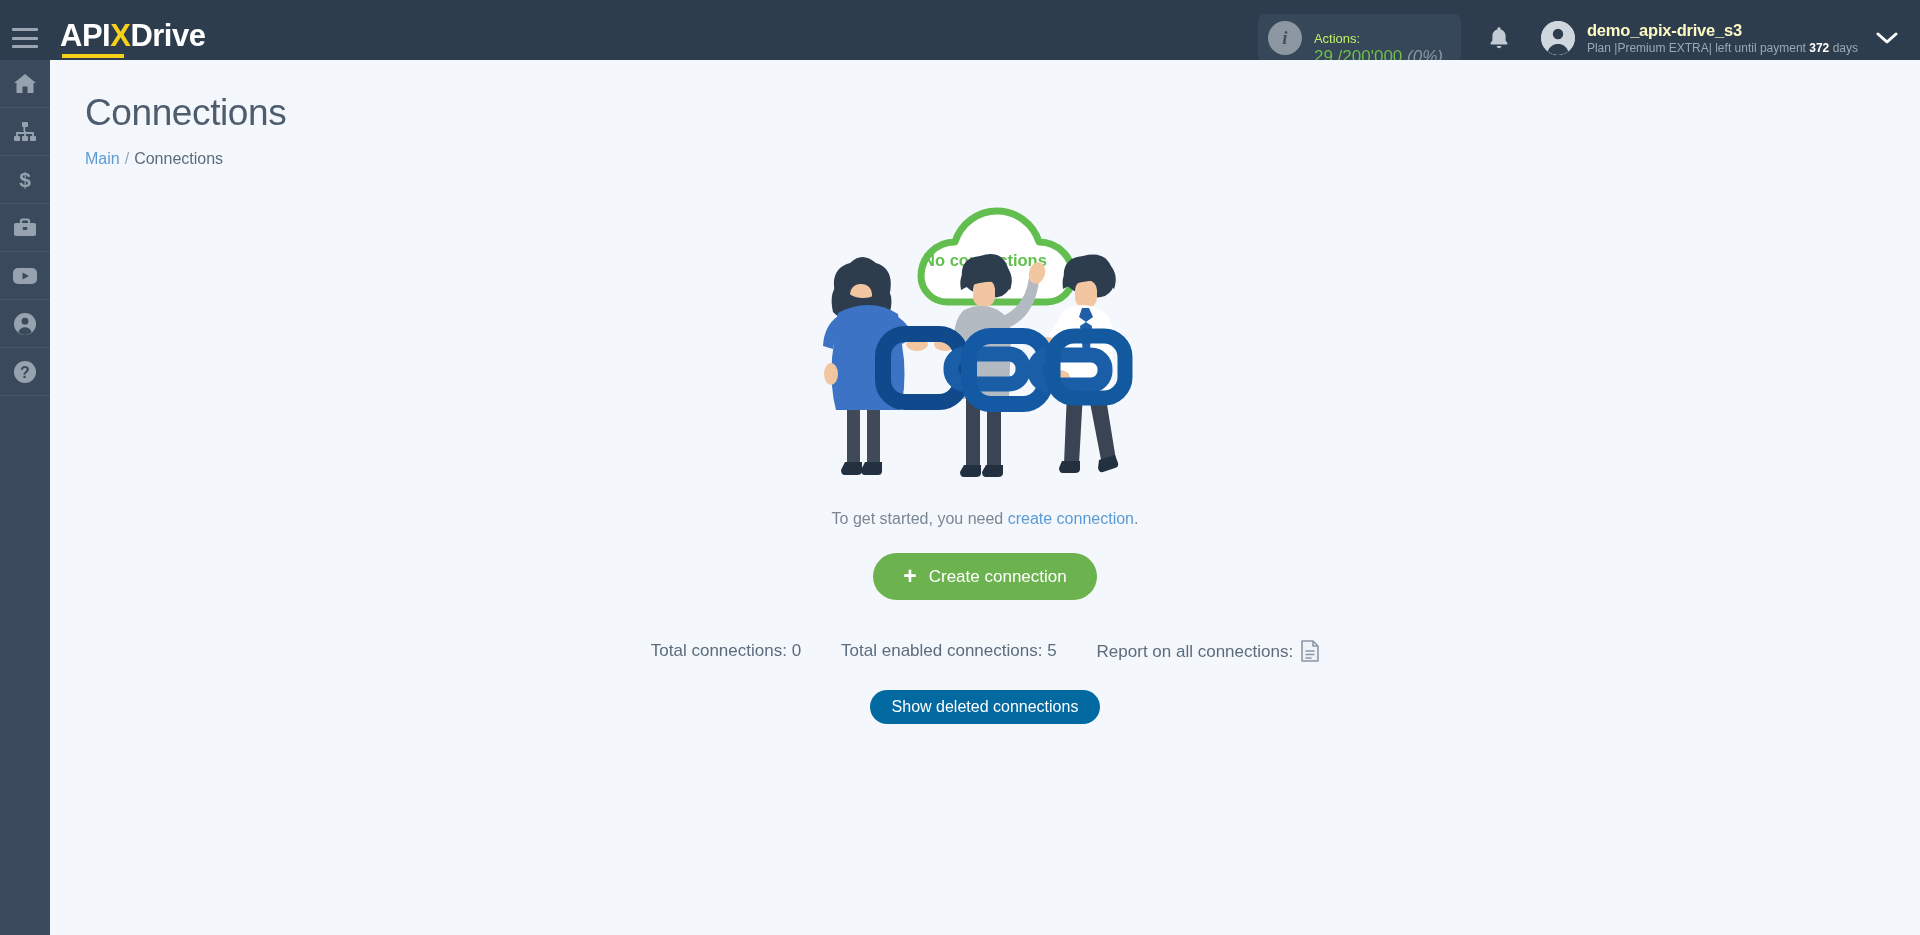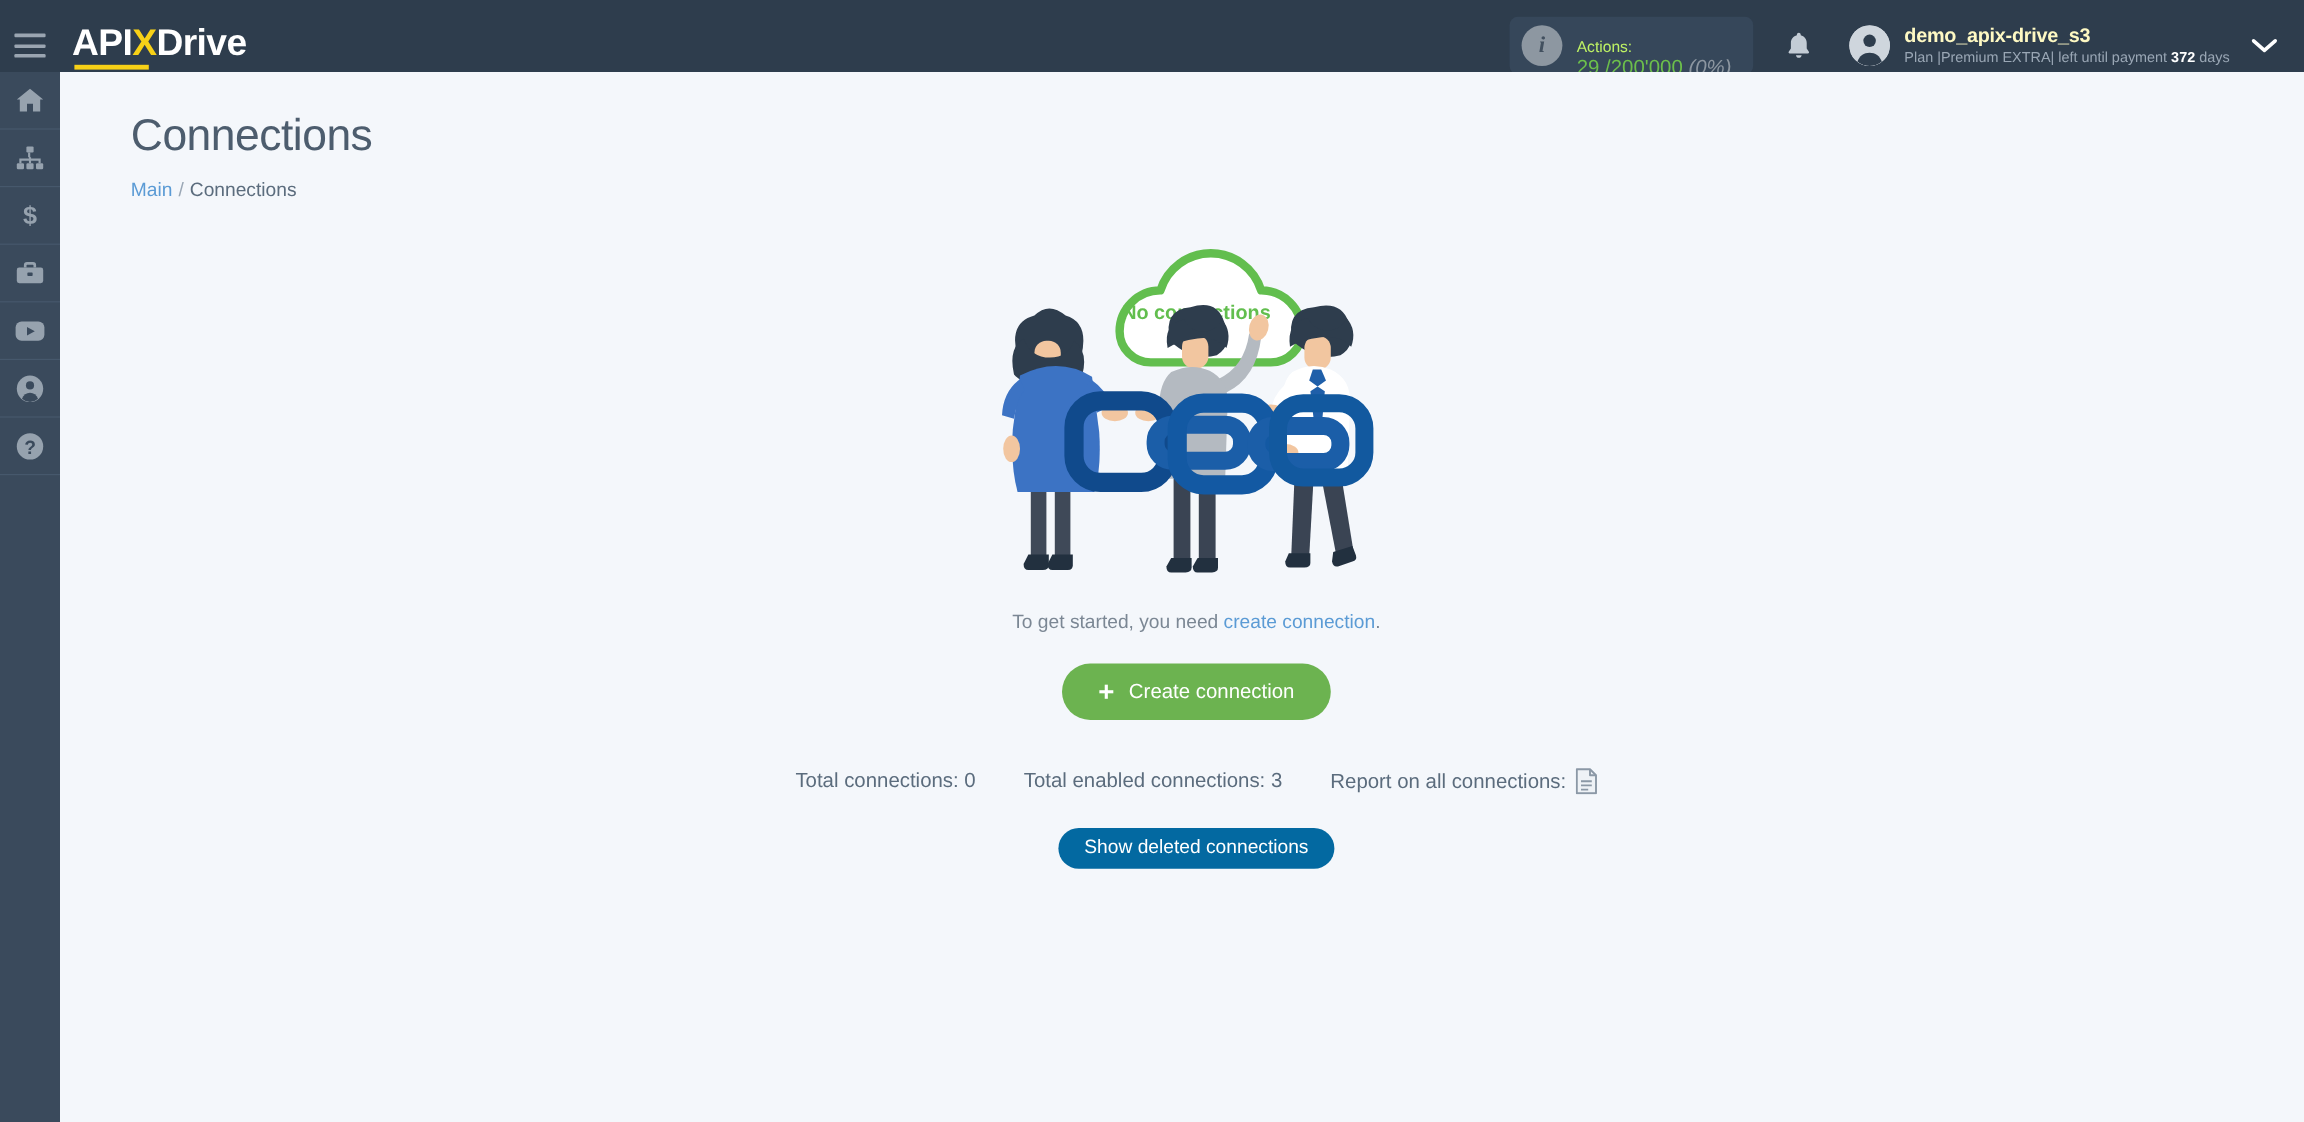--- a/index.html
+++ b/index.html
@@ -125,21 +125,20 @@
     cursor: pointer;
   }
   .side-item svg { display: block; }
 
   
   .main {
     position: absolute;
     top: 60px; left: 50px;
     width: 1870px; height: 875px;
     background: #f4f7fb;
-    padding-left: 24px;
   }
   .page-title {
     margin: 32px 0 0 35px;
     font-size: 37px;
     color: #4d5d6e;
     font-weight: normal;
     letter-spacing: -0.4px;
   }
   .breadcrumb {
     margin: 16px 0 0 35px;
@@ -424,21 +423,21 @@
       <span>To get started, you need </span><a href="#">create connection</a><span>.</span>
     </div>
 
     <button class="create-btn">
       <span class="plus">+</span>
       <span>Create connection</span>
     </button>
 
     <div class="stats">
       <span>Total connections: 0</span>
-      <span>Total enabled connections: 3</span>
+      <span>Total enabled connections: 5</span>
       <span class="rep">
         <span>Report on all connections:</span>
         <span class="rep-icon">
           <svg width="18" height="22" viewBox="0 0 18 22">
             <path d="M1 1 h11 l5 5 v15 h-16z" fill="#eef2f6" stroke="#8b98a6" stroke-width="1.6" stroke-linejoin="round"></path>
             <path d="M12 1 v5 h5" fill="none" stroke="#8b98a6" stroke-width="1.6" stroke-linejoin="round"></path>
             <path d="M4.5 11 h9 M4.5 14.5 h9 M4.5 18 h6" stroke="#8b98a6" stroke-width="1.6"></path>
           </svg>
         </span>
       </span>

